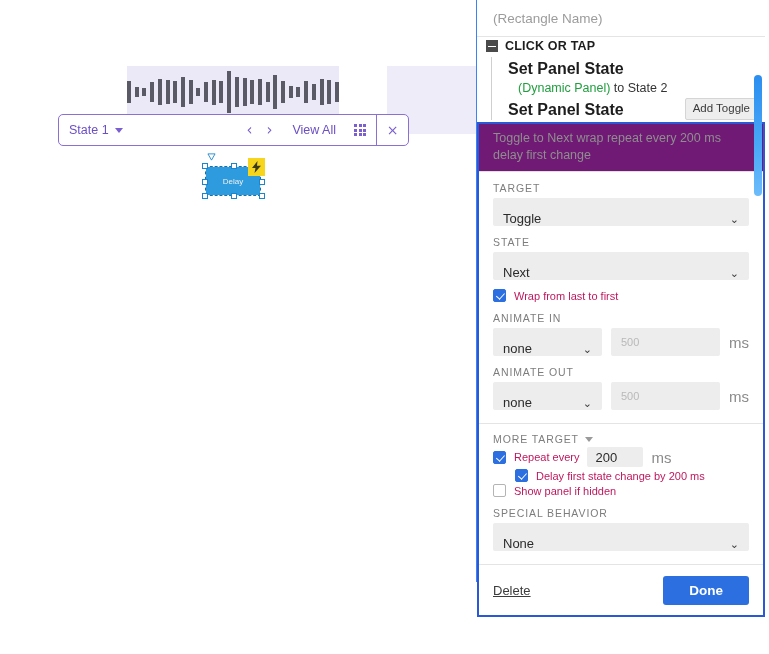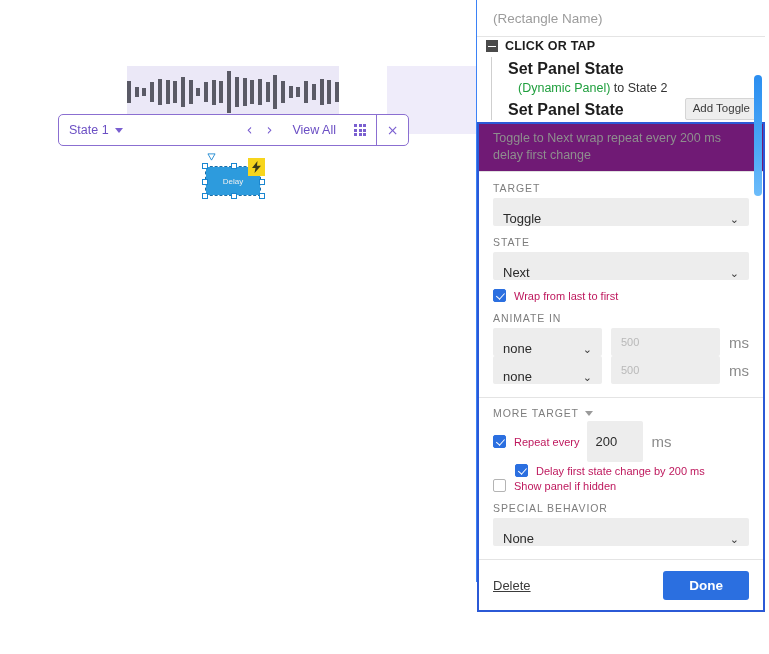--- a/index.html
+++ b/index.html
@@ -415,21 +415,21 @@
 
   .repeat-row {
     display: flex;
     align-items: center;
     gap: 8px;
     padding: 0 14px;
     margin-top: 2px;
   }
   .num-input {
     width: 56px;
-    height: 41px;
+    height: 20px;
     background: #ededed;
     display: flex;
     align-items: center;
     padding-left: 8px;
     font-size: 13px;
     color: #2b2b2b;
     border-radius: 2px;
     box-sizing: border-box;
   }
 
@@ -618,20 +618,21 @@
         <div class="select small">
           <span>none</span>
           <span class="sel-chev">⌄</span>
         </div>
         <div class="ms-input">
           <span>500</span>
         </div>
         <span class="ms-unit">ms</span>
       </div>
 
+      <div class="fld-label">ANIMATE OUT</div>
       <div class="anim-row">
         <div class="select small">
           <span>none</span>
           <span class="sel-chev">⌄</span>
         </div>
         <div class="ms-input">
           <span>500</span>
         </div>
         <span class="ms-unit">ms</span>
       </div>

